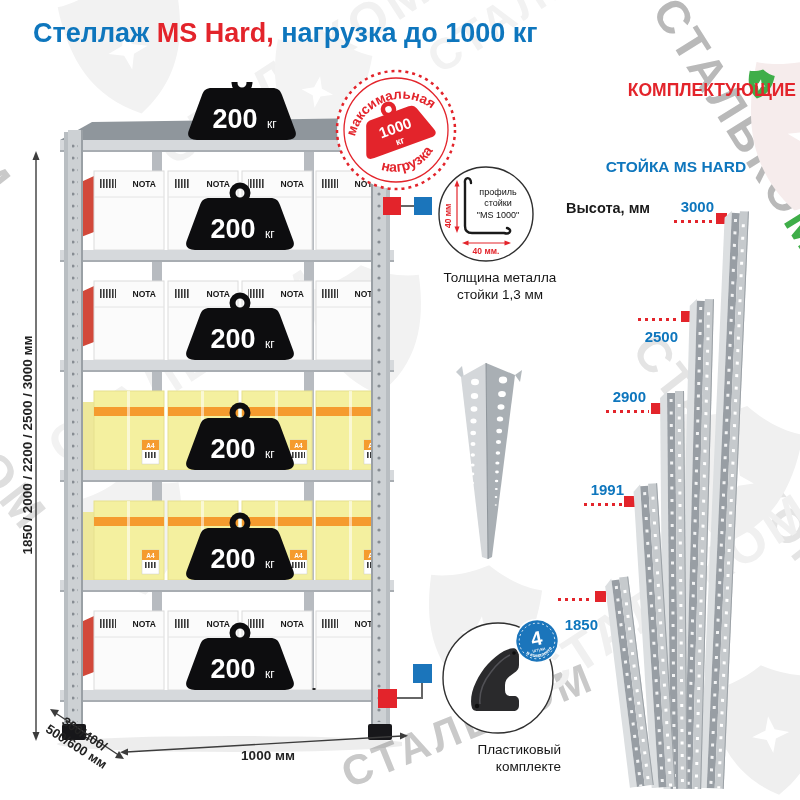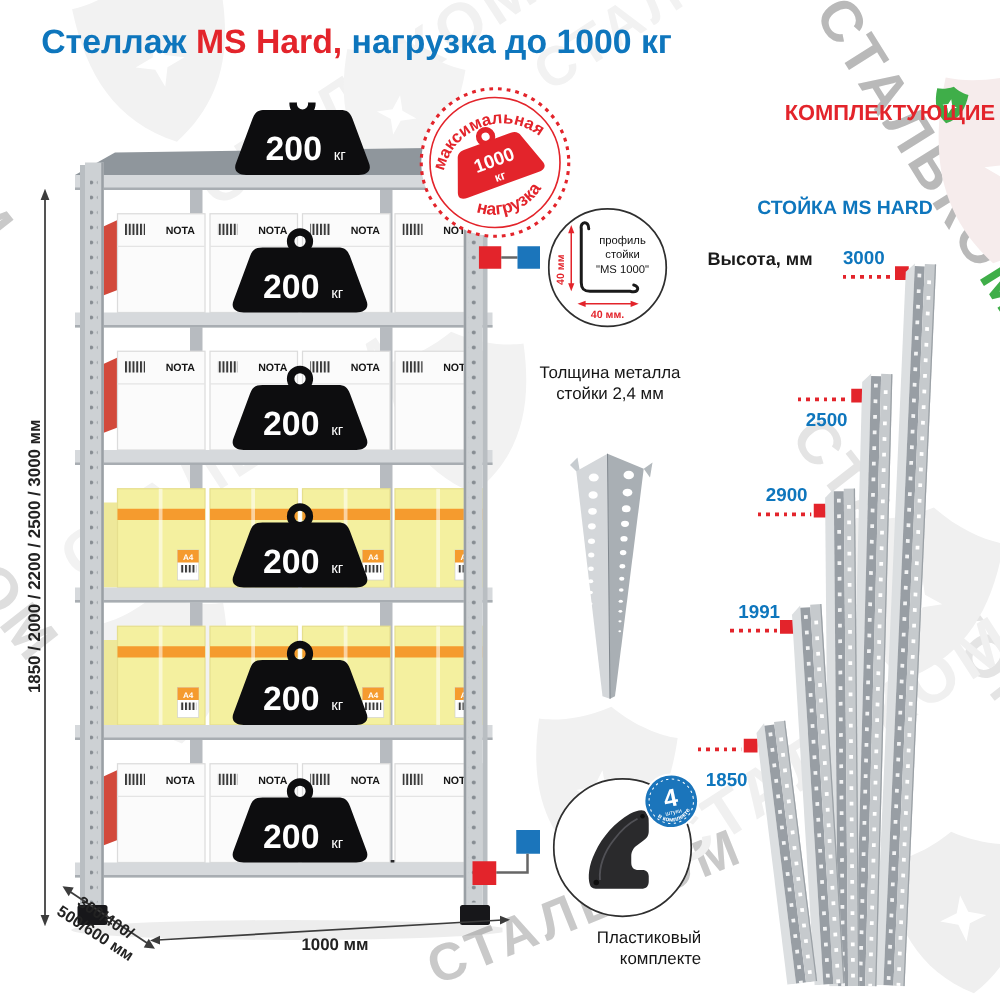--- a/index.html
+++ b/index.html
@@ -370,21 +370,21 @@
       <polygon points="19,67 16.5,60.5 21.5,60.5" fill="#e3242b"></polygon>
       <text transform="translate(13,62) rotate(-90)" font-size="8.5" font-weight="bold" fill="#e3242b">40 мм</text>
       <line x1="28" y1="77" x2="69" y2="77" stroke="#e3242b" stroke-width="1.2"></line>
       <polygon points="24,77 30.5,74.5 30.5,79.5" fill="#e3242b"></polygon>
       <polygon points="73,77 66.5,74.5 66.5,79.5" fill="#e3242b"></polygon>
       <text x="48" y="88" text-anchor="middle" font-size="8.5" font-weight="bold" fill="#e3242b">40 мм.</text>
       <text x="60" y="29" text-anchor="middle" font-size="9" fill="#111">профиль</text>
       <text x="60" y="40" text-anchor="middle" font-size="9" fill="#111">стойки</text>
       <text x="60" y="52" text-anchor="middle" font-size="9" fill="#111">"MS 1000"</text>
     </svg>
-    <div class="caption" style="left:428px;top:270px;width:120px;margin-top:20px;"><span>Толщина металла</span><br><span>стойки 2,4 мм</span></div>
+    <div class="caption" style="left:440px;top:270px;width:120px;"><span>Толщина металла</span><br><span>стойки 1,3 мм</span></div>
 
     <svg class="abs" style="left:448px;top:360px;" width="95" height="205" viewBox="0 0 95 205">
       <polygon points="8,12 14,6 16,18 13,17" fill="#c7ccd0"></polygon>
       <polygon points="67,15 74,10 72,22" fill="#b3b9bd"></polygon>
       <polygon points="13,17 38,3 40,199 34,197" fill="#d4d7da"></polygon>
       <polygon points="38,3 67,15 44,197 40,199" fill="#a9afb4"></polygon>
       <line x1="38" y1="3" x2="40" y2="199" stroke="#7f868d" stroke-width="0.8"></line>
       <g fill="#ffffff">
         <ellipse cx="27" cy="22" rx="4" ry="3.2"></ellipse>
           <ellipse cx="26.5" cy="36" rx="3.7" ry="3"></ellipse>
@@ -434,21 +434,21 @@
           </defs>
         <text font-size="4.8" font-weight="bold" fill="#fff"><textPath href="#fbArc" startOffset="50%" text-anchor="middle">в комплекте</textPath></text>
       </g>
     </svg>
     <div class="caption" style="left:436px;top:742px;width:125px;text-align:right;"><span>Пластиковый</span><br><span>комплекте</span></div>
 
     <div class="head-red"><span>КОМПЛЕКТУЮЩИЕ</span><br></div>
     <div class="head-blue">СТОЙКА MS HARD</div>
     <div class="height-label">Высота, мм</div>
 
-    <div class="post-label" style="left:668px;top:198px;text-align:center;">3000</div>
+    <div class="post-label" style="left:668px;top:198px;">3000</div>
     <div class="dots" style="left:674px;top:220px;width:40px;"></div>
     <div class="sq" style="left:716px;top:213px;"></div>
 
     <div class="post-label" style="left:632px;top:296px;margin-top:32px;">2500</div>
     <div class="dots" style="left:638px;top:318px;width:41px;"></div>
     <div class="sq" style="left:681px;top:311px;"></div>
 
     <div class="post-label" style="left:600px;top:388px;">2900</div>
     <div class="dots" style="left:606px;top:410px;width:43px;"></div>
     <div class="sq" style="left:651px;top:403px;"></div>

